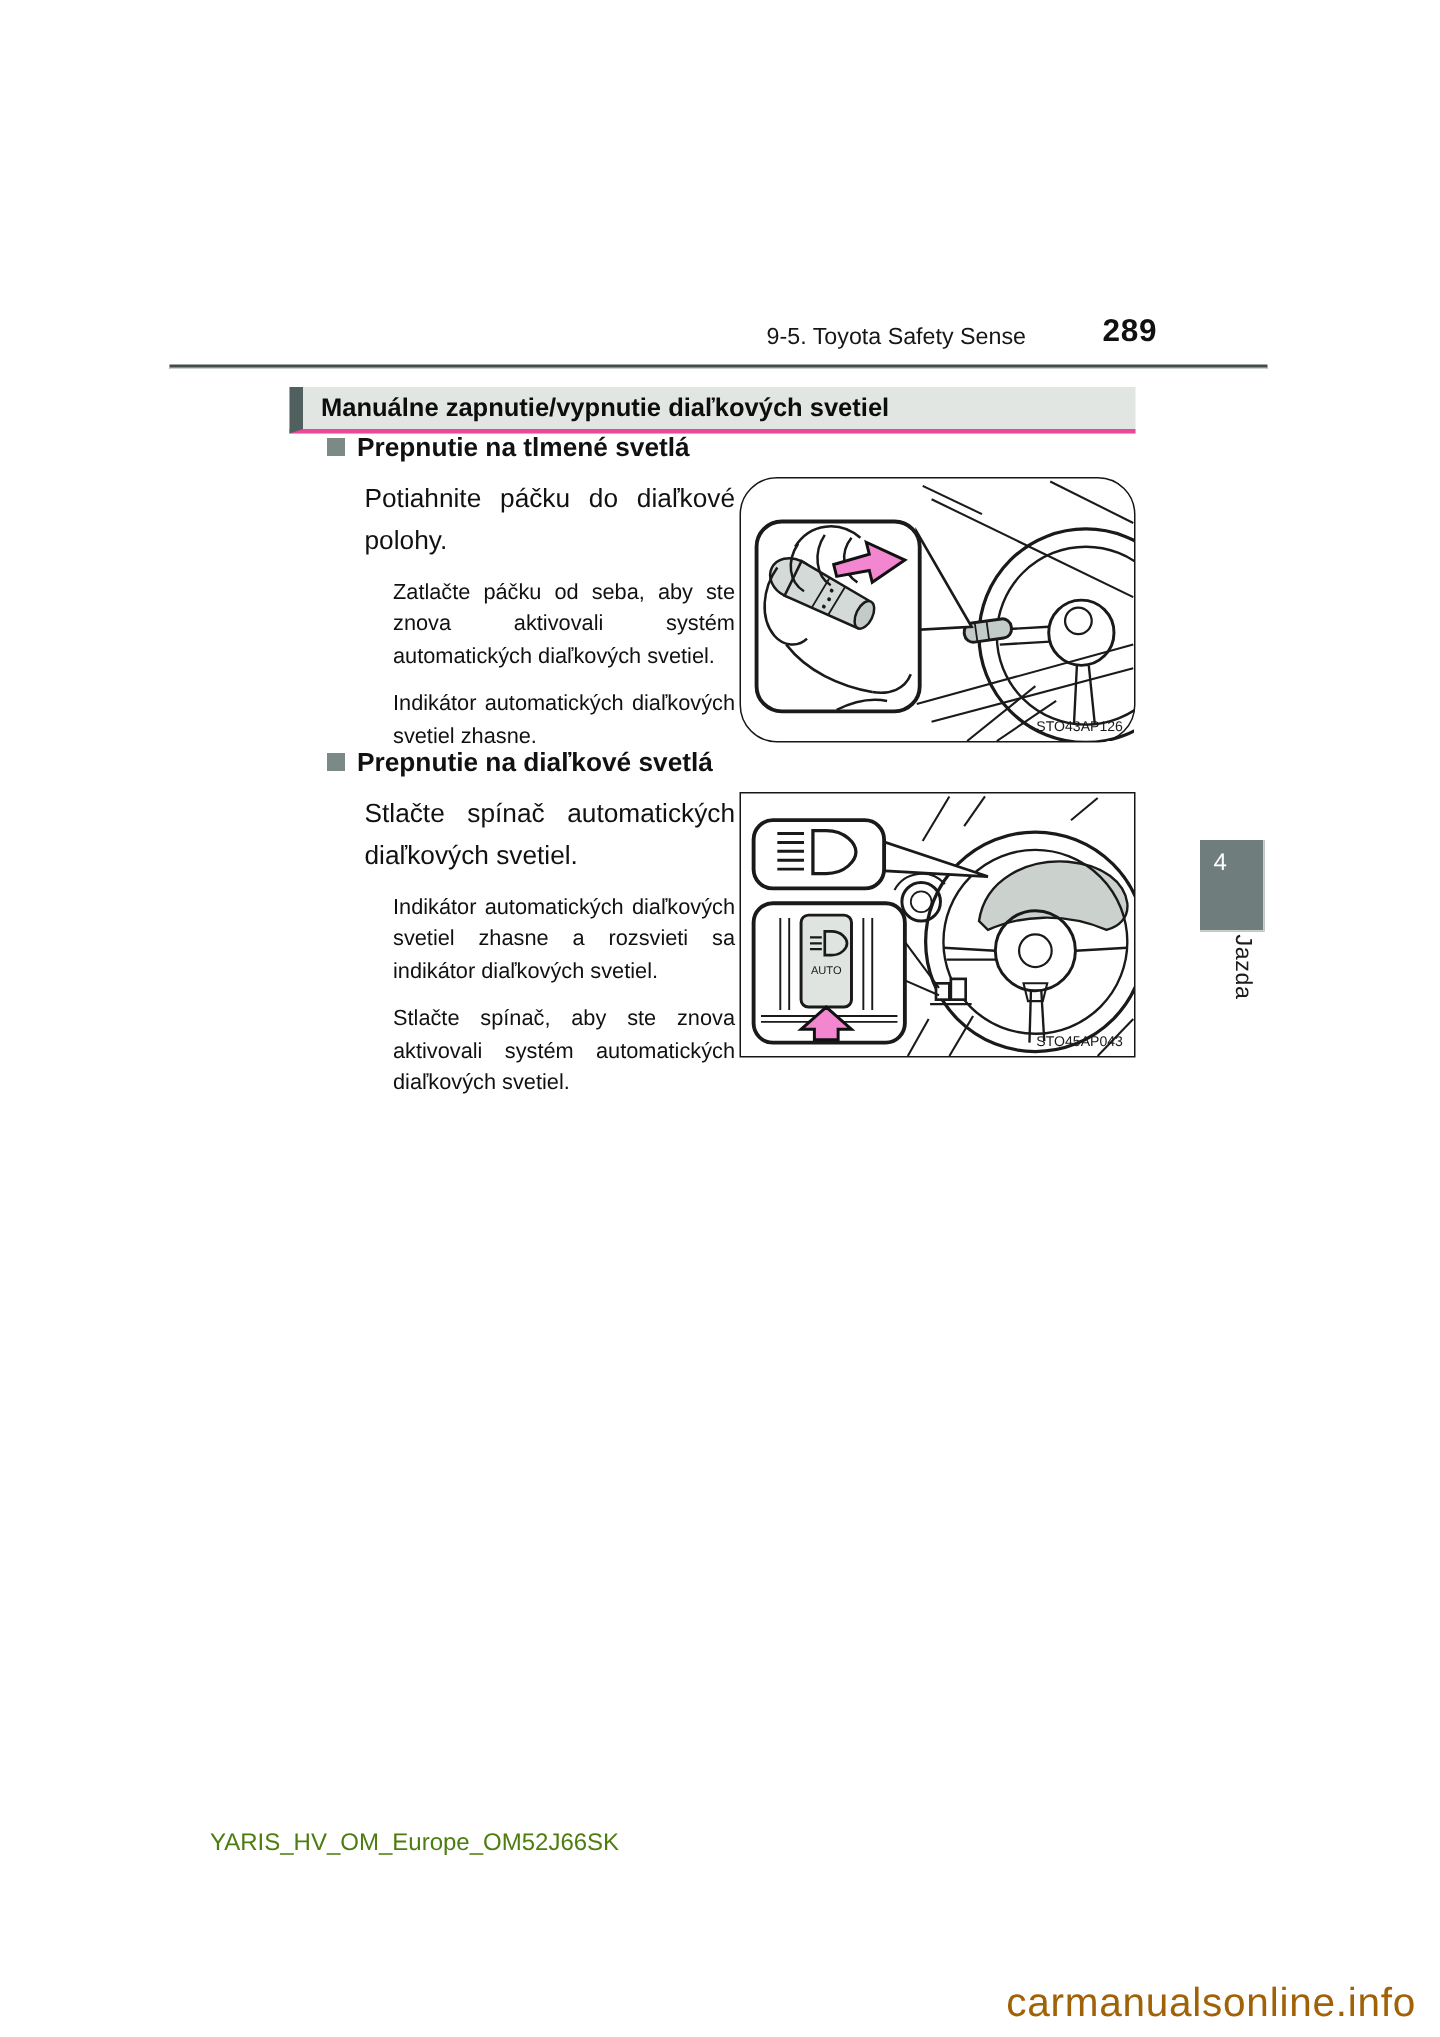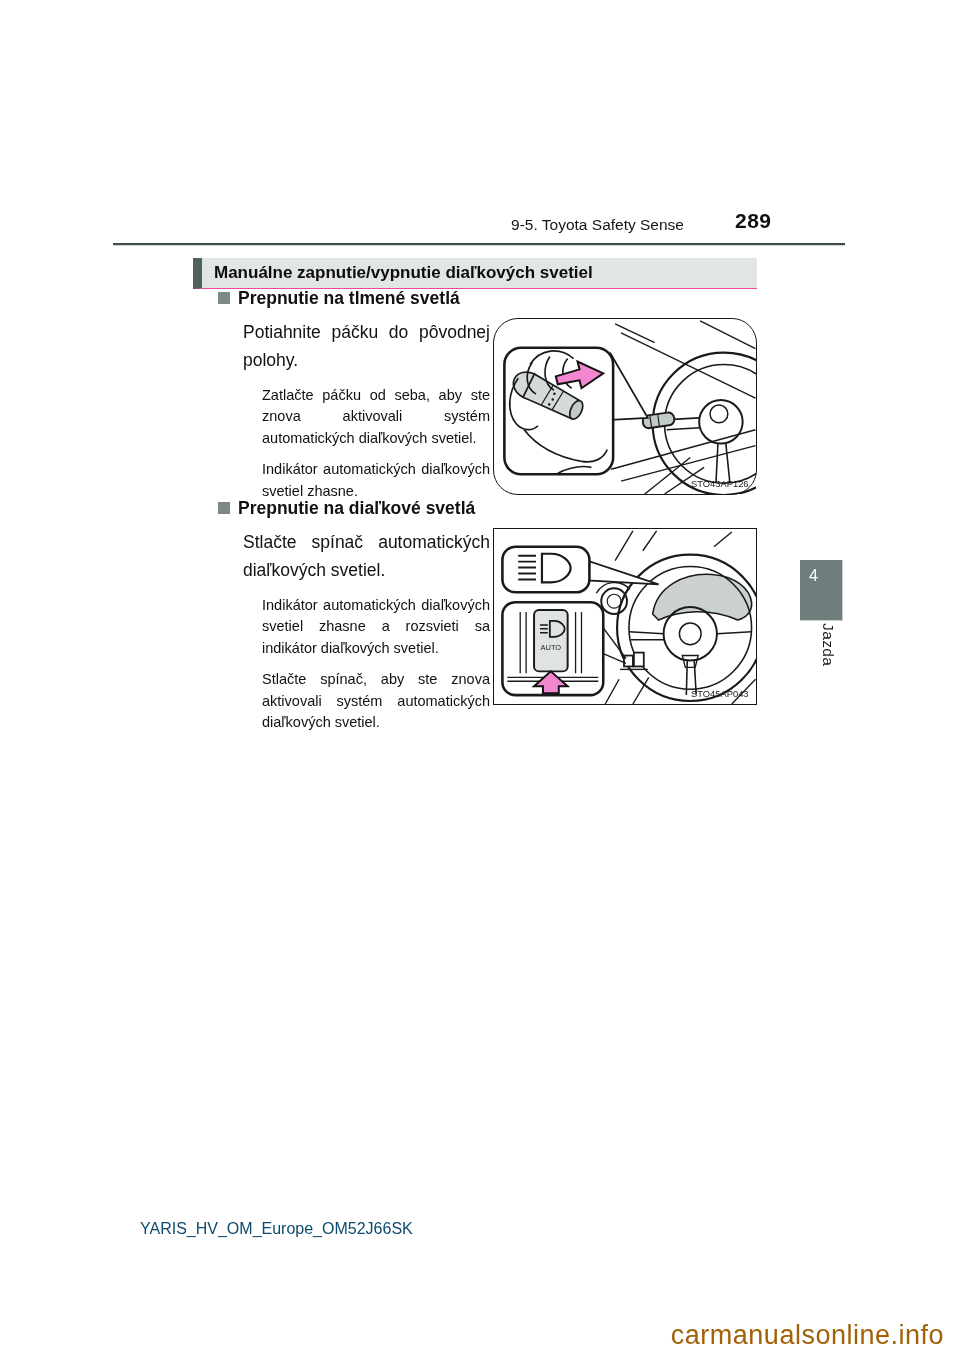--- a/index.html
+++ b/index.html
@@ -16,21 +16,21 @@
   .page-num {
     position:absolute; top:209px; left:735px;
     font-size:21px; font-weight:bold; letter-spacing:0.5px;
   }
   .top-rule {
     position:absolute; top:243px; left:113px; width:732px; height:3px;
     background:#414c4b; border-bottom:1px solid #ccd2d1;
   }
   .title-bar {
     position:absolute; top:258px; left:193px; width:564px; height:31px;
-    background:#e2e6e3; border-left:9px solid #4f605e; border-bottom:1px solid #ec4899;
+    background:#e2e6e3; border-left:9px solid #4f605e; border-bottom:3px solid #ec4899;
     display:flex; align-items:center; padding-left:12px;
     font-size:17px; font-weight:bold; color:#0d0d0d;
   }
   .subsection { position:absolute; left:210px; width:282px; }
   #sub1 { top:288px; }
   #sub2 { top:498px; }
   .sub-heading { display:flex; align-items:flex-start; font-weight:bold; font-size:17.5px; margin-bottom:9px; }
   .bullet { width:12px; height:12px; background:#7b8987; margin:4px 8px 0 8px; flex:none; }
   .sub-body {
     margin-left:33px; width:247px; font-size:17.5px; line-height:1.62;
@@ -52,21 +52,21 @@
   .chapter-tab {
     position:absolute; left:800px; top:560px; width:43px; height:61px;
     background:#6f7e7c; border-right:1px solid #c9d0ce; border-bottom:1px solid #c9d0ce;
   }
   .chapter-num { color:#ffffff; font-size:16px; padding:7px 0 0 9px; }
   .chapter-label {
     position:absolute; left:837px; top:623px;
     transform:rotate(90deg); transform-origin:0 0;
     font-size:15.5px; color:#1c1c1c; letter-spacing:0.4px; white-space:nowrap;
   }
-  .footer-code { position:absolute; left:140px; top:1220px; font-size:16px; color:#0c4a6e; }
+  .footer-code { position:absolute; left:140px; top:1220px; font-size:16px; color:#4d7c0f; }
   .watermark {
     position:absolute; right:16px; top:1320px;
     font-size:27px; color:#a16207; letter-spacing:0.5px;
   }
 </style>
 </head>
 <body>
 
 <div class="page">
 
@@ -76,21 +76,21 @@
 
   <div class="title-bar">
     <span>Manuálne zapnutie/vypnutie diaľkových svetiel</span>
   </div>
 
   <div class="subsection" id="sub1">
     <div class="sub-heading">
       <span class="bullet"></span>
       <span>Prepnutie na tlmené svetlá</span>
     </div>
-    <div class="sub-body">Potiahnite páčku do pôvodnej polohy.</div>
+    <div class="sub-body">Potiahnite páčku do diaľkové polohy.</div>
     <div class="sub-note">Zatlačte páčku od seba, aby ste znova aktivovali systém automatických diaľkových svetiel.</div>
     <div class="sub-note">Indikátor automatických diaľkových svetiel zhasne.</div>
   </div>
 
   <div class="figure" id="fig1">
     <svg viewBox="0 0 264 177">
       <g stroke="#1a1a1a" fill="none" stroke-width="1.4">
         <path d="M128,14 L264,80"></path>
         <path d="M122,5 L162,24"></path>
         <path d="M208,2 L264,30"></path>

